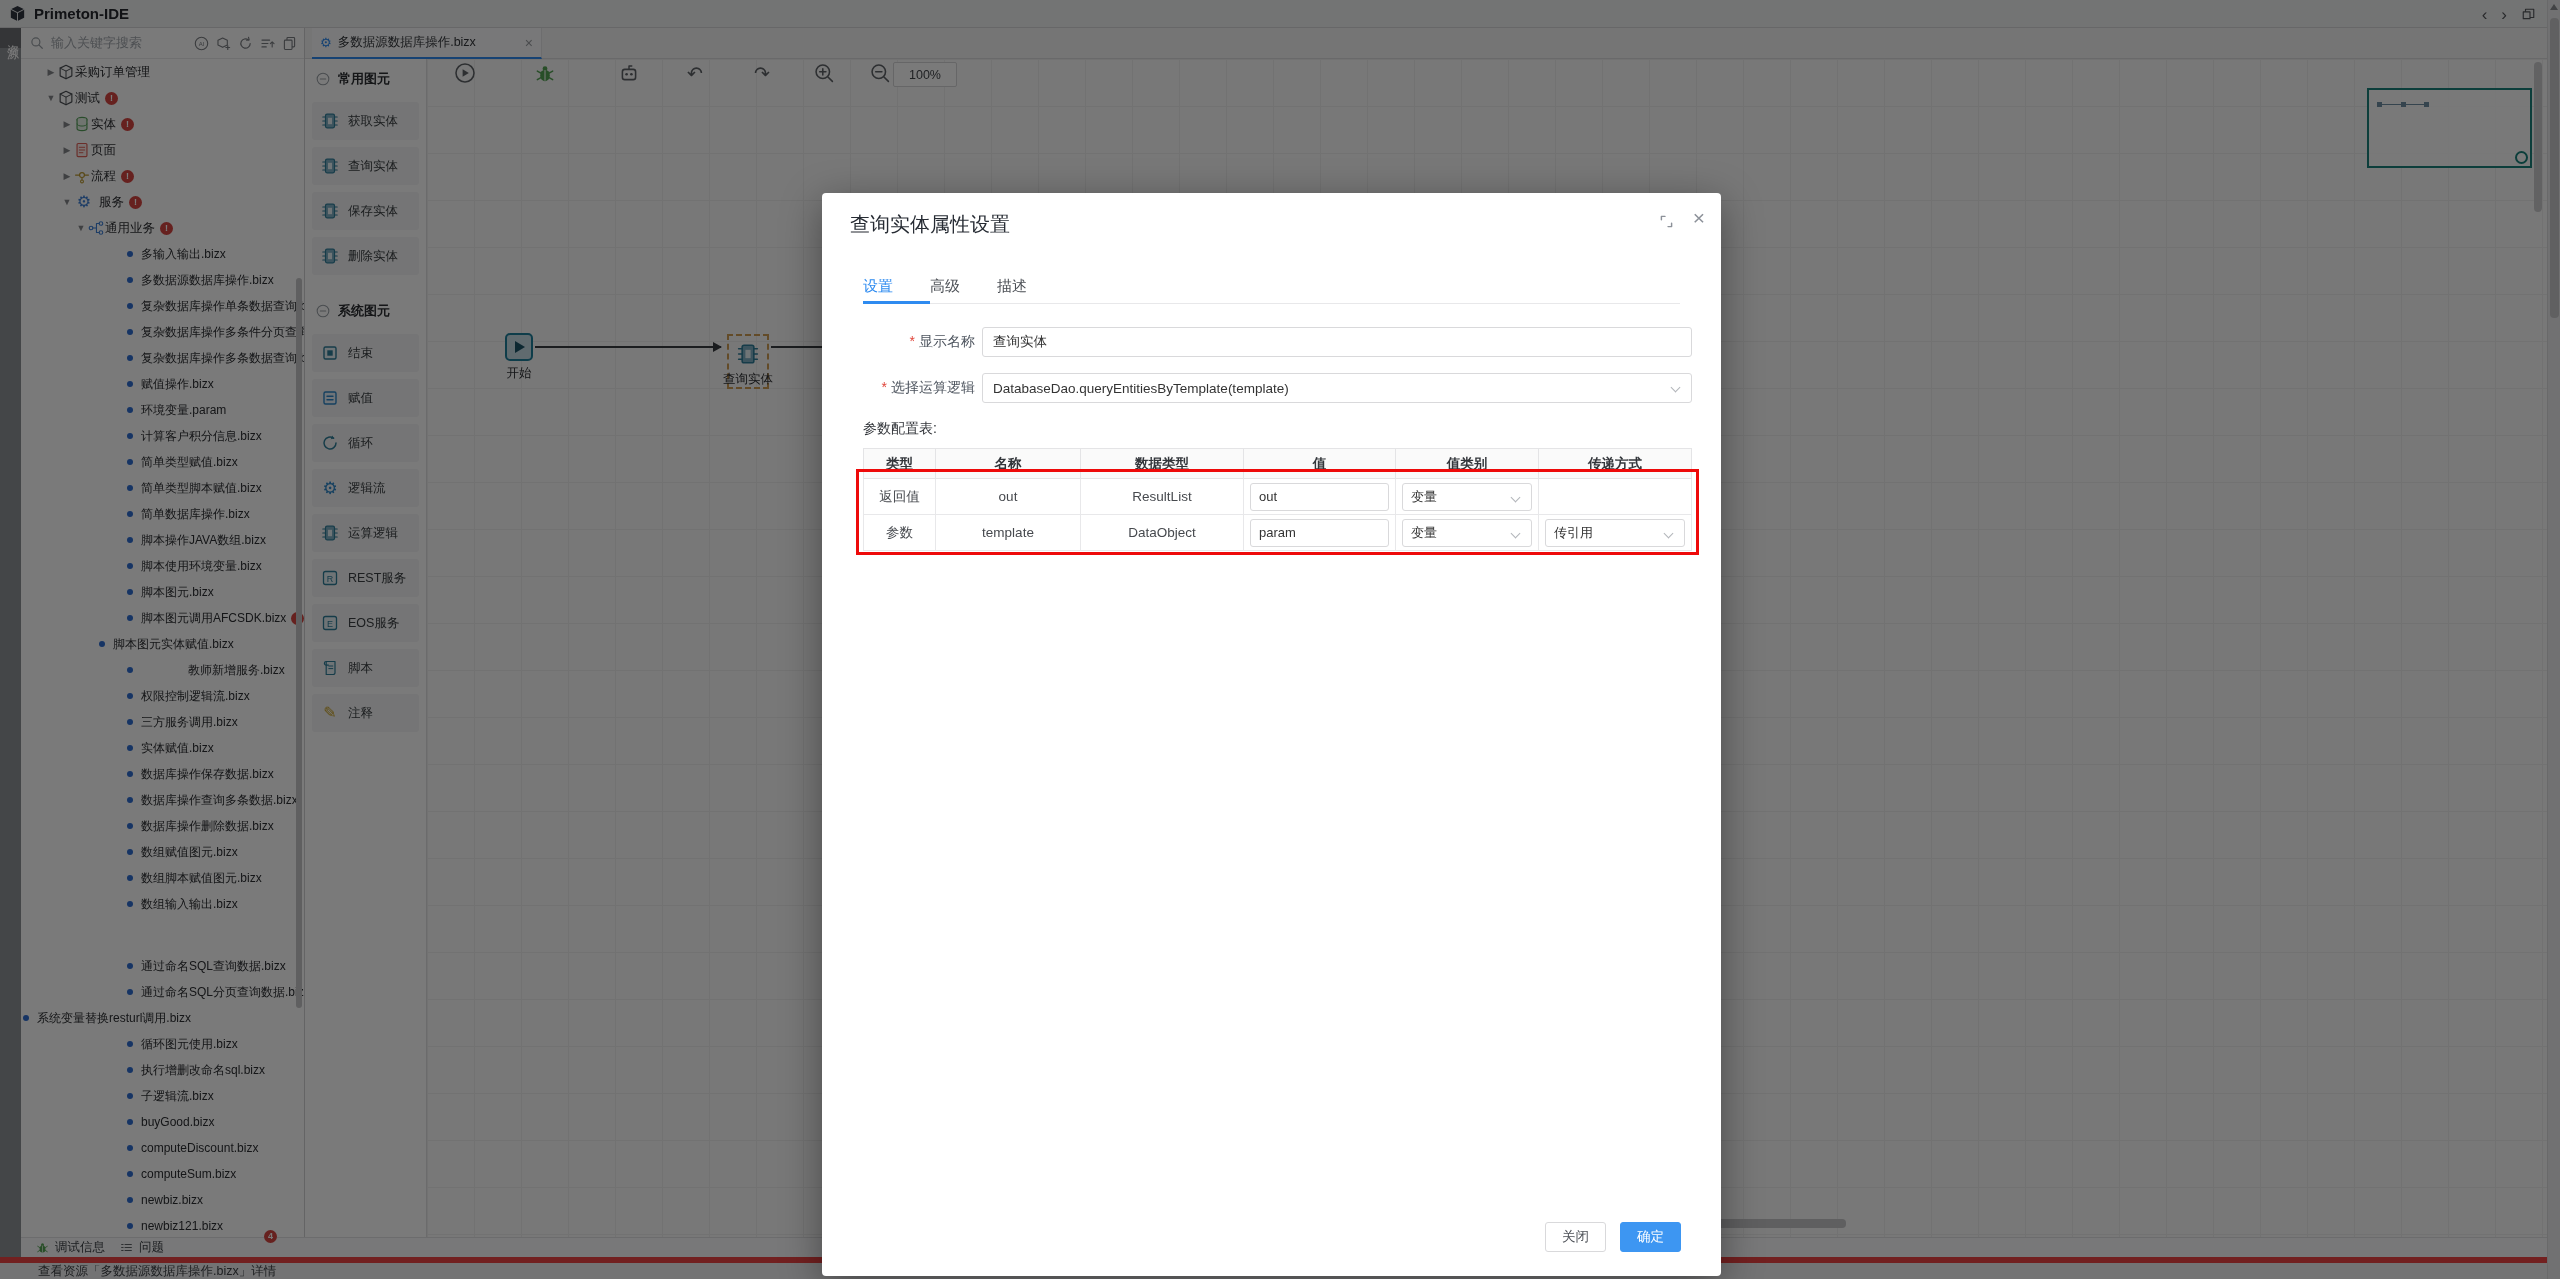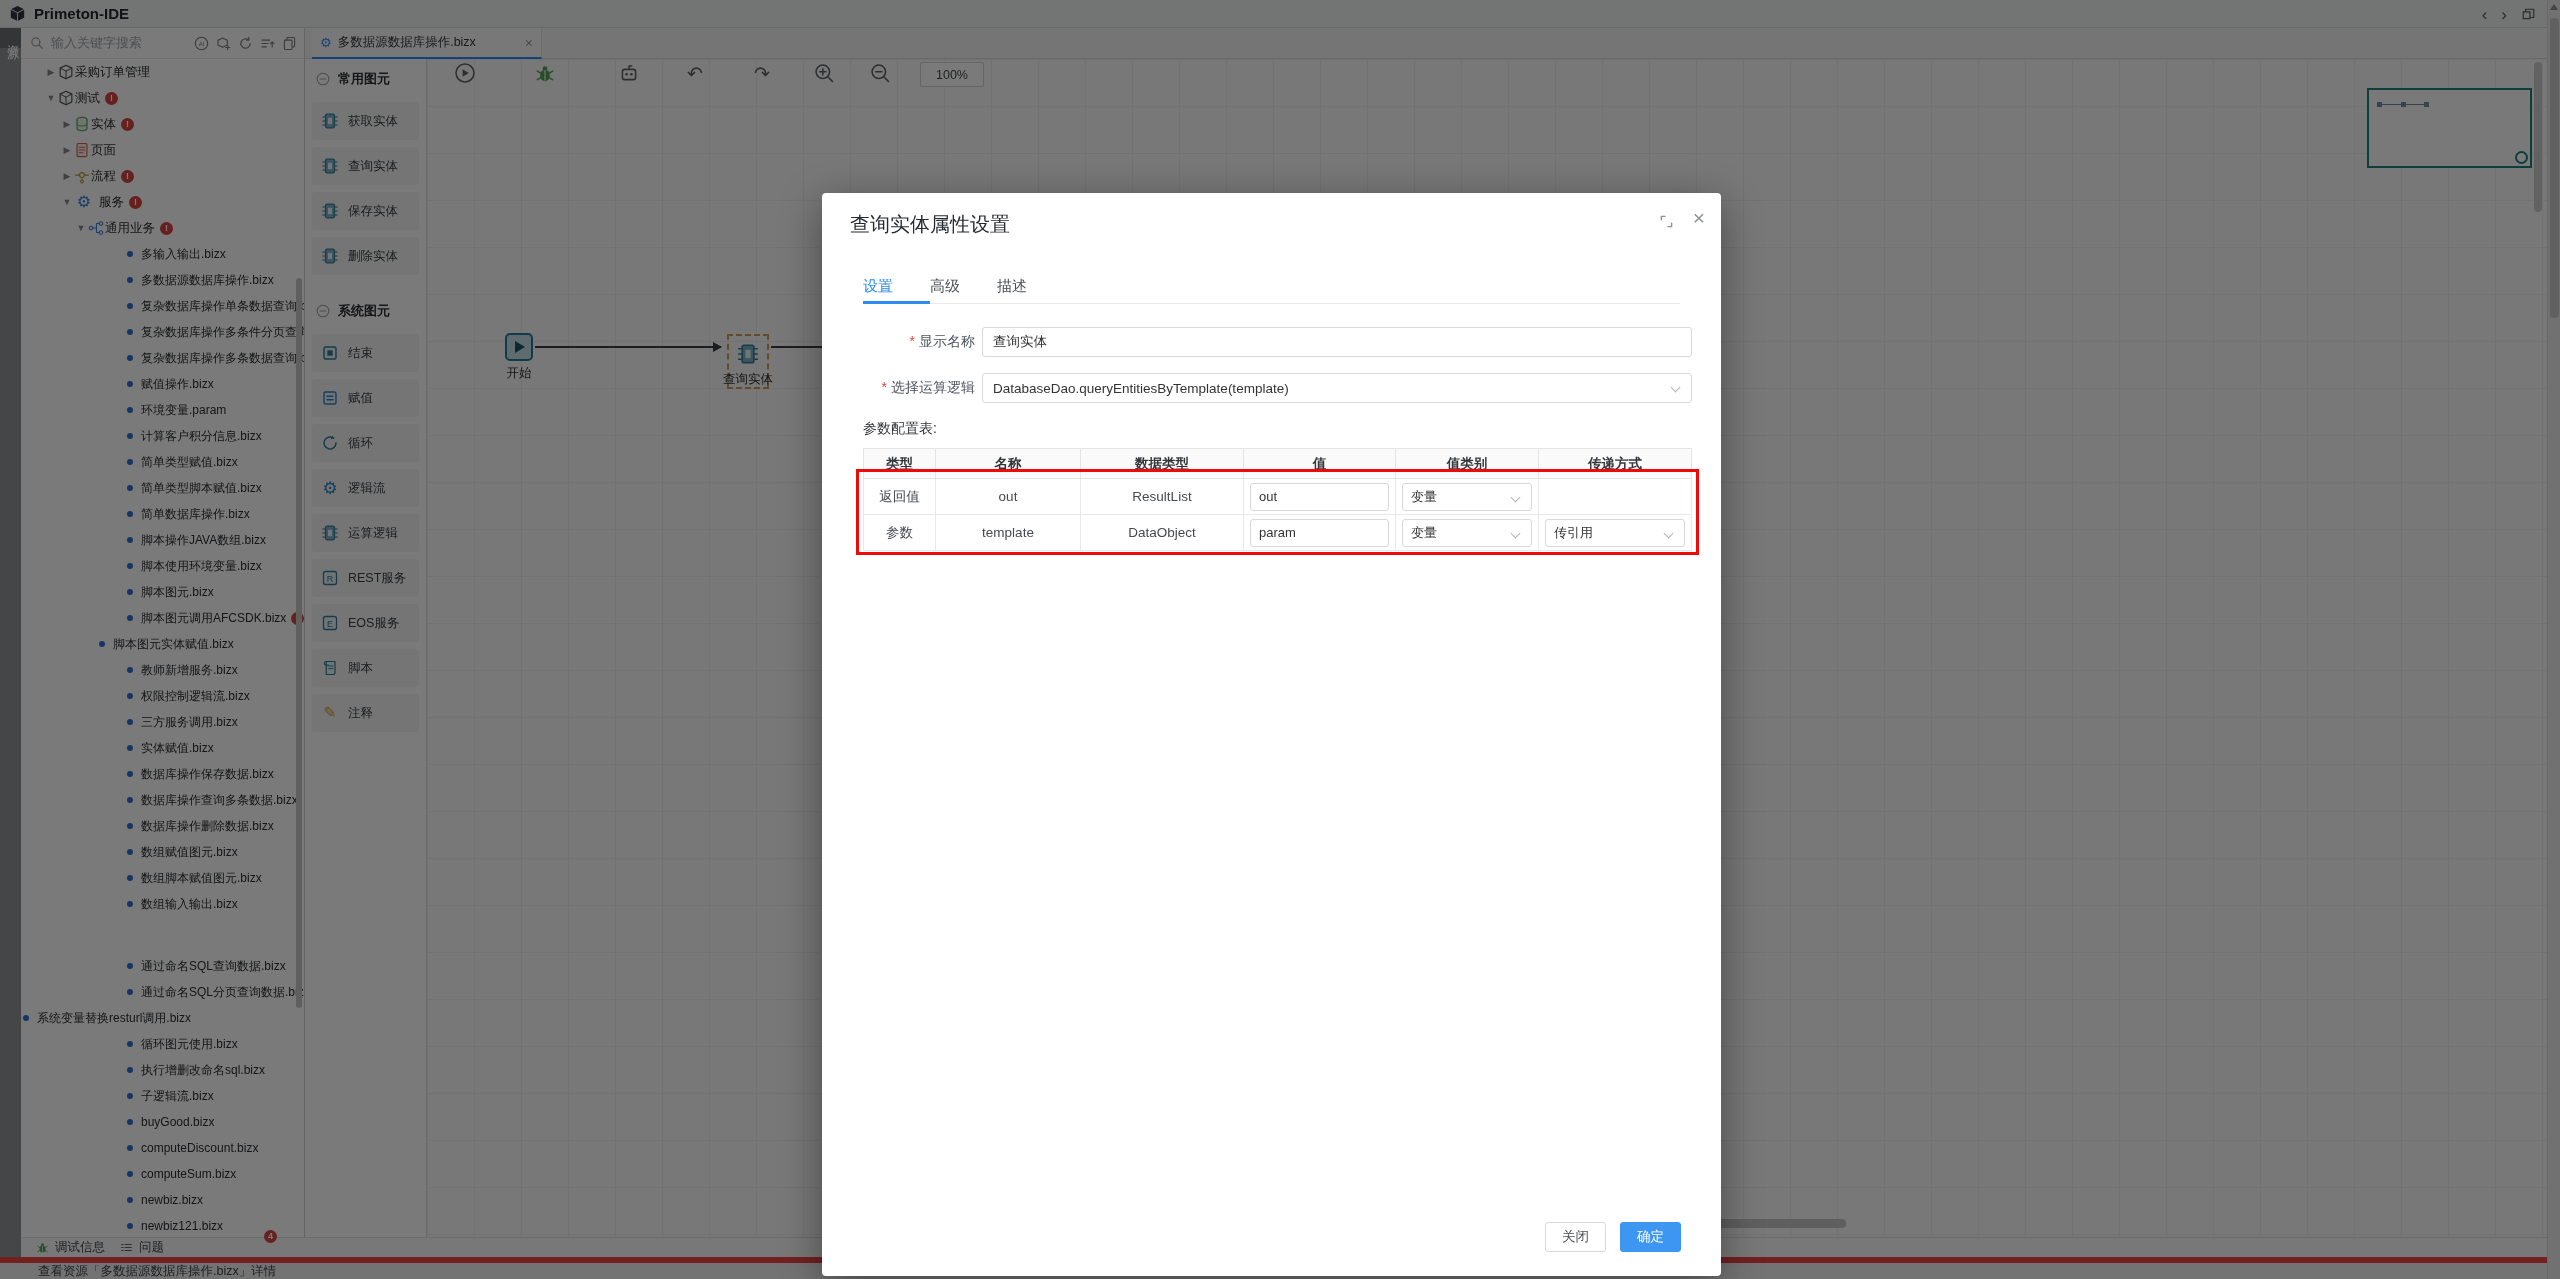--- a/index.html
+++ b/index.html
@@ -66,21 +66,21 @@
 
   
   #canvas { left:427px; top:59px; width:2133px; height:1178px; background-color:#fafafa;
     background-image:linear-gradient(#eeeeee 1px, transparent 1px),
       linear-gradient(90deg,#eeeeee 1px, transparent 1px);
     background-size:47px 47px; overflow:hidden; }
   .tbico { top:2px; width:24px; height:24px; color:#5f6368; }
   .tbglyph { font-size:19px; line-height:1; color:#5f6368; }
   #zoom-box { left:466px; top:3px; width:64px; height:25px; background:#fff;
     border:1px solid #d5d5d7; border-radius:2px; display:flex; align-items:center;
-    justify-content:center; font-size:12.5px; color:#44474c;margin-left:27px; }
+    justify-content:center; font-size:12.5px; color:#44474c; }
   #node-start { left:78px; top:274px; width:28px; height:28px; border:2px solid #1f7f9c;
     border-radius:5px; background:#c9dfe9; display:flex; align-items:center; justify-content:center; }
   #node-start .tri { width:0; height:0; border-left:10px solid #1b5568;
     border-top:6px solid transparent; border-bottom:6px solid transparent; margin-left:2px; }
   #node-start-label { left:64px; top:306px; width:56px; text-align:center; font-size:12.5px; color:#2d2f33; }
   #edge1 { left:108px; top:287px; width:186px; height:2px; background:#3a3d41; }
   #edge1 .head, #edge2 .head { position:absolute; right:-1px; top:-4px; width:0; height:0;
     border-left:9px solid #3a3d41; border-top:5px solid transparent; border-bottom:5px solid transparent; }
   #edge2 { left:344px; top:287px; width:70px; height:2px; background:#3a3d41; }
   #node-query { left:300px; top:275px; width:42px; height:55px;
@@ -357,21 +357,21 @@
         <span class="bullet"></span>
         <span style="white-space: nowrap;">脚本图元调用AFCSDK.bizx</span>
         <span class="badge">!</span>
       </div>
       <div class="trow" style="padding-left: 76px; font-size: 12px;">
         <span class="bullet"></span>
         <span style="white-space: nowrap;">脚本图元实体赋值.bizx</span>
       </div>
       <div class="trow" style="padding-left: 104px; font-size: 12px;">
         <span class="bullet"></span>
-        <span style="white-space: nowrap;">教师新增服务.bizx</span>
+        <span style="white-space: nowrap; margin-left: 47px;">教师新增服务.bizx</span>
       </div>
       <div class="trow" style="padding-left: 104px; font-size: 12px;">
         <span class="bullet"></span>
         <span style="white-space: nowrap;">权限控制逻辑流.bizx</span>
       </div>
       <div class="trow" style="padding-left: 104px; font-size: 12px;">
         <span class="bullet"></span>
         <span style="white-space: nowrap;">三方服务调用.bizx</span>
       </div>
       <div class="trow" style="padding-left: 104px; font-size: 12px;">

